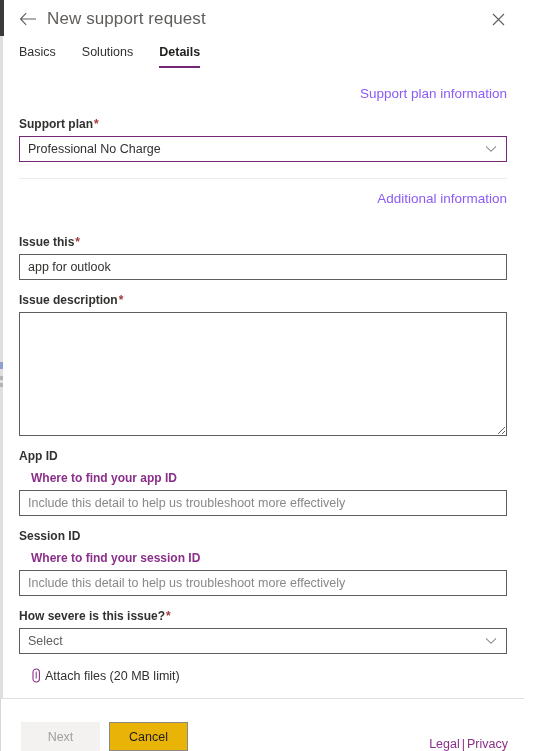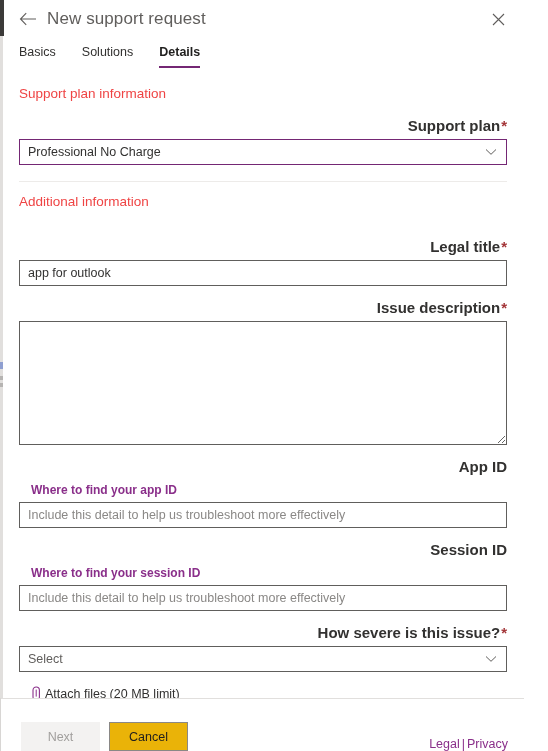--- a/index.html
+++ b/index.html
@@ -140,44 +140,44 @@
   
   .content {
     flex: 1 1 auto;
     padding: 12px 17px 0 19px;
     overflow: hidden;
     box-sizing: border-box;
   }
 
   .section-title {
     font-size: 13.5px;
-    color: #ef4444;
+    color: #8b5cf6;
     font-weight: 400;
     margin: 0 0 16px 0;
+    text-align: right;
   }
   .section-title.second {
     margin-top: 12px;
     margin-bottom: 29px;
   }
 
   .divider {
     height: 1px;
     background: #edebe9;
     margin: 16px 0 0 0;
   }
 
   .field { margin-bottom: 13px; }
 
   .label {
-    font-size: 15px;
+    font-size: 12px;
     font-weight: bold;
     color: #323130;
     margin-bottom: 5px;
     display: block;
-    text-align: right;
   }
   .req { color: #a4373a; font-weight: bold; padding-left: 1px; }
 
   .sublink {
     display: inline-block;
     font-size: 12px;
     font-weight: bold;
     color: #8a2f8a;
     text-decoration: none;
     margin: -3px 0 5px 12px;
@@ -330,21 +330,21 @@
             </svg>
         </span>
       </div>
     </div>
 
     <div class="divider"></div>
 
     <div class="section-title second">Additional information</div>
 
     <div class="field">
-      <label class="label"><span>Legal title</span><span class="req">*</span></label>
+      <label class="label"><span>Issue this</span><span class="req">*</span></label>
       <input class="input" type="text" value="app for outlook" style="">
     </div>
 
     <div class="field">
       <label class="label"><span>Issue description</span><span class="req">*</span></label>
       <textarea class="textarea" style=""></textarea>
     </div>
 
     <div class="field">
       <label class="label">App ID</label>

